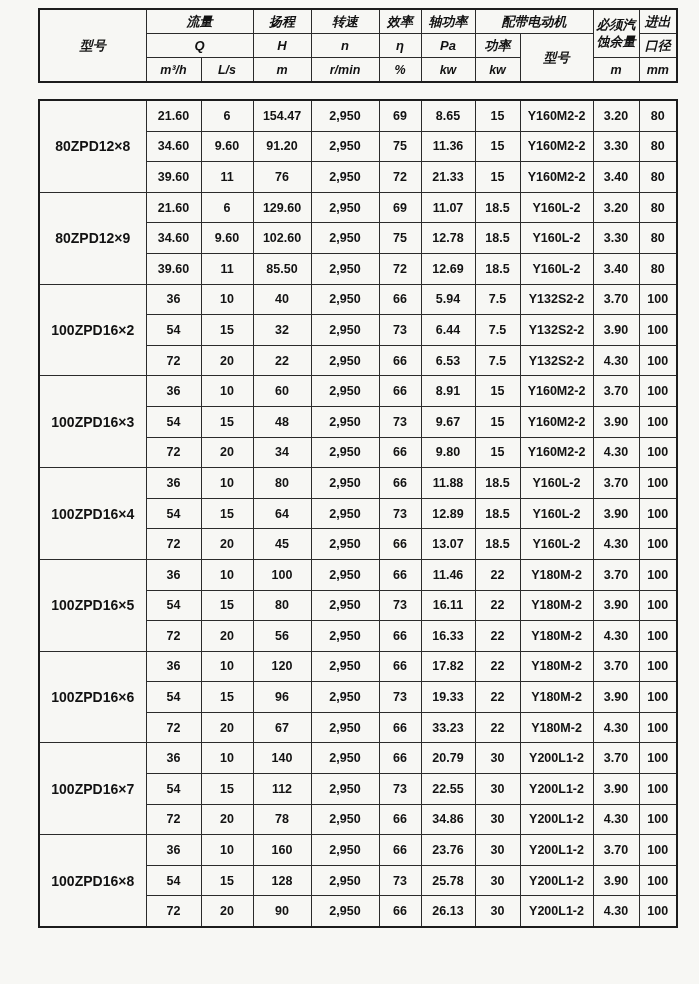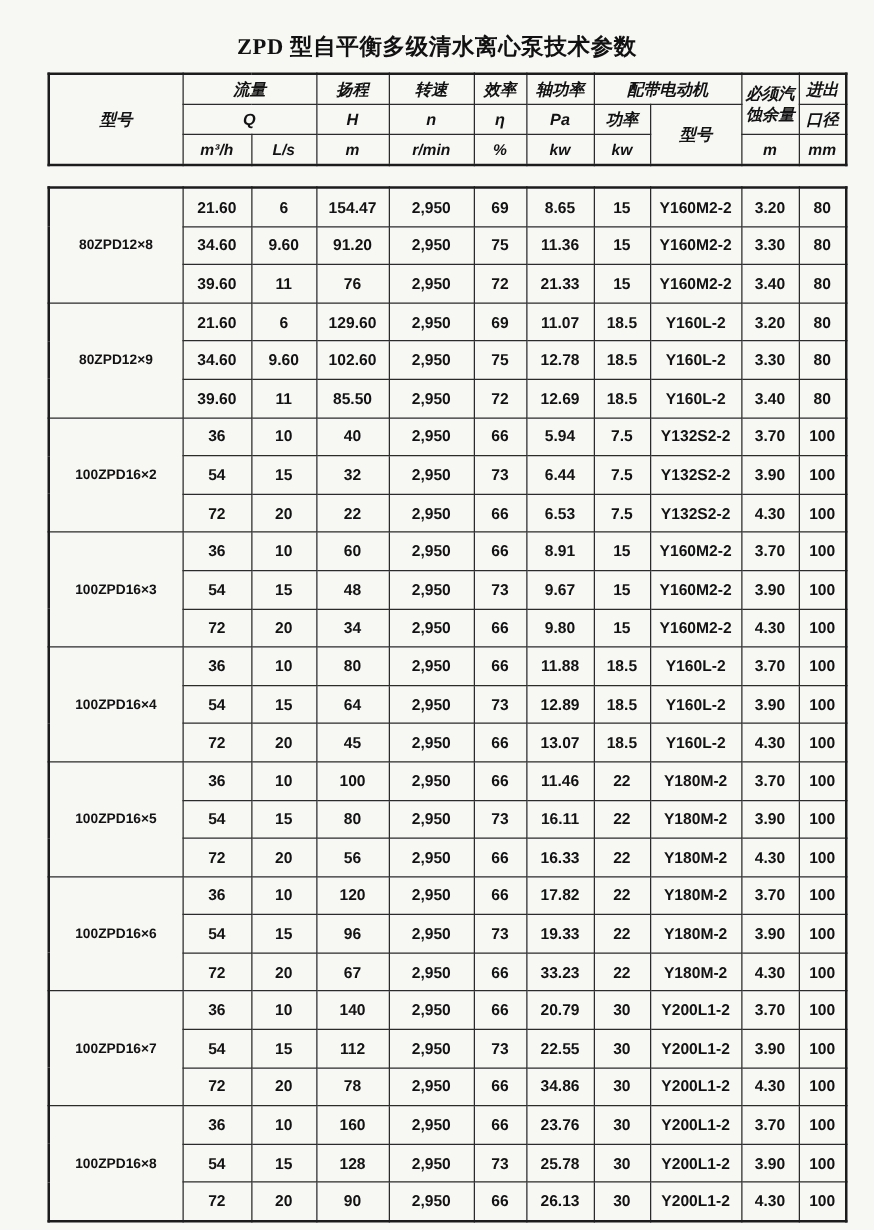--- a/index.html
+++ b/index.html
@@ -57,28 +57,27 @@
   col.c-npsh  { width: 46px; }
   col.c-port  { width: 38px; }
 
   .hdr { margin-top: 8px; }
   .hdr td { height: 23px; font-size: 13px; font-style: italic; }
   .hdr .unit { font-size: 12.5px; margin-left: 12px; }
   .hdr .two-line { line-height: 1.25; }
 
   .dt { margin-top: 16px; }
   .dt td { height: 29.6px; }
-  .dt td.model { font-size: 11px; }
+  .dt td.model { font-size: 14px; }
 </style>
 </head>
 <body>
 
 <div class="page">
 
-  <h1 class="title">ZPD 型自平衡多级清水离心泵技术参数</h1>
 
   <table class="hdr">
     <colgroup>
       <col class="c-model">
         <col class="c-m3h">
         <col class="c-ls">
         <col class="c-head">
       <col class="c-rpm">
         <col class="c-pct">
         <col class="c-pa">

